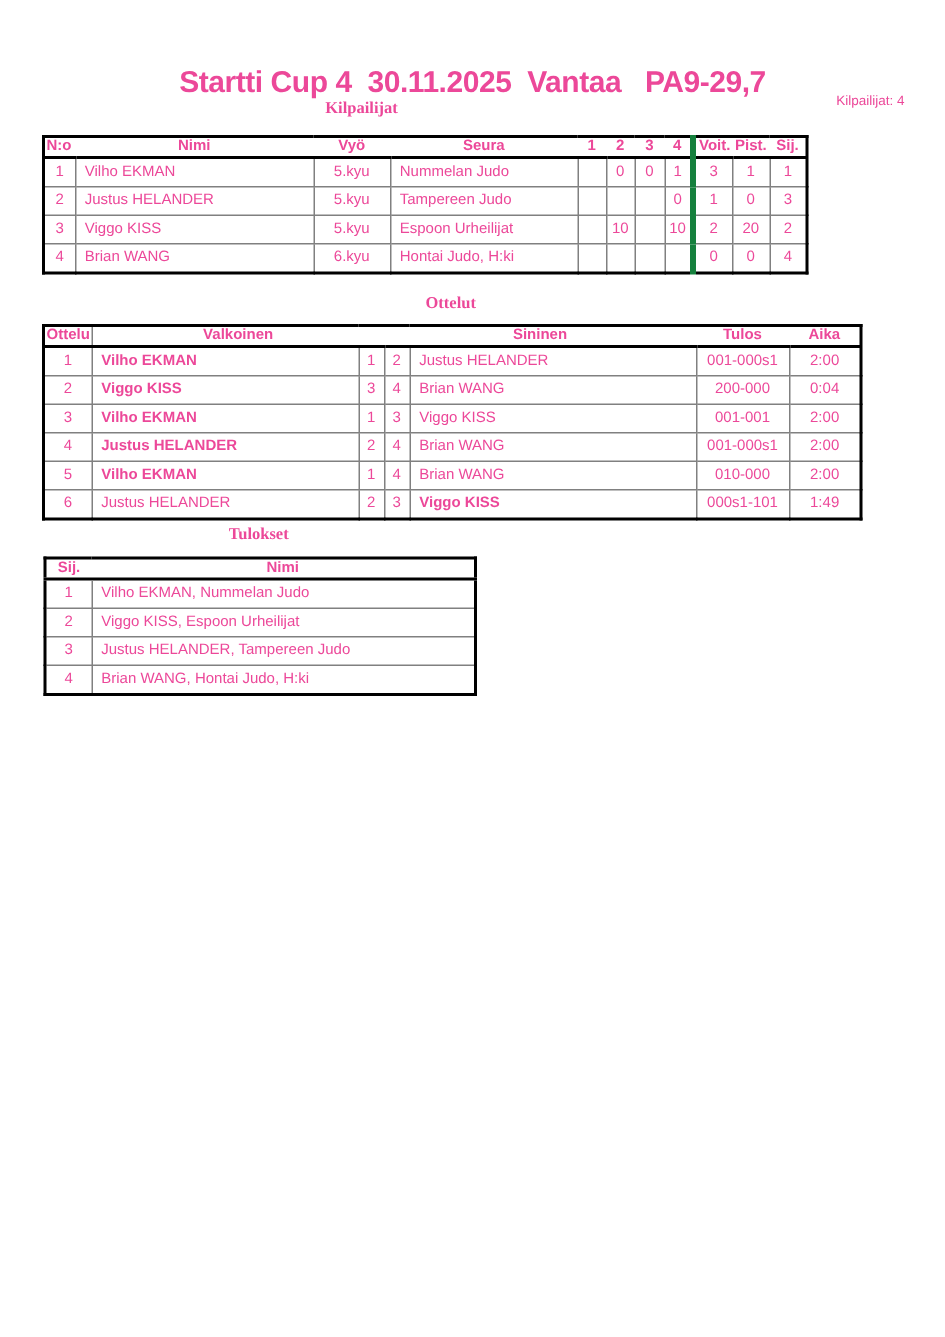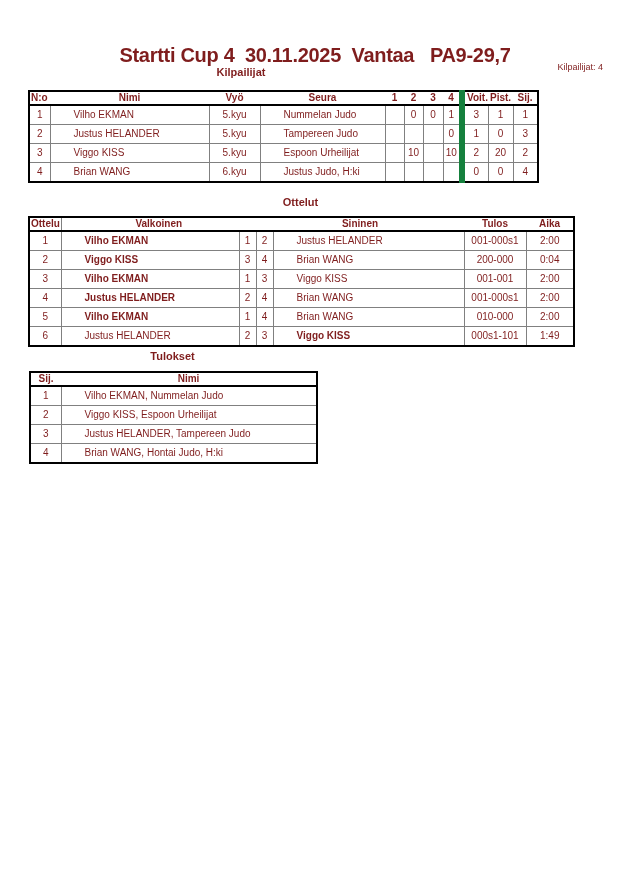--- a/index.html
+++ b/index.html
@@ -1,38 +1,39 @@
 <!DOCTYPE html>
 <html><head>
 <meta charset="utf-8">
 <style>
   html, body { margin: 0; padding: 0; background: #ffffff; }
   .page {
     position: relative;
     width: 630px;
     height: 891px;
     background: #ffffff;
-    color: #7f1d1d;
+    color: #ec4899;
     font-family: "Liberation Sans", sans-serif;
     overflow: hidden;
   }
   .main-title {
     position: absolute;
     top: 44px; left: 0; width: 630px;
     text-align: center;
     font-size: 20px;
     font-weight: bold;
     letter-spacing: -0.3px;
     white-space: pre;
   }
   .sec-heading {
     position: absolute;
     font-size: 11px;
     font-weight: bold;
     text-align: center;
+    font-family: Liberation Serif, serif;
   }
   #h-kilpailijat { top: 66px; left: 27px; width: 428px; }
   #h-ottelut    { top: 196px; left: 28px; width: 545px; }
   #h-tulokset   { top: 350px; left: 29px; width: 287px; }
   .count-label {
     position: absolute;
     top: 62px; right: 27px;
     font-size: 9px;
   }
   table {
@@ -59,24 +60,24 @@
   }
   td {
     border: 1px solid #808080;
     height: 18px;
     padding: 0 2px;
     text-align: center;
     vertical-align: middle;
     overflow: hidden;
     white-space: nowrap;
   }
-  .al  { text-align: left; padding-left: 23px; }
+  .al  { text-align: left; padding-left: 6px; }
   th.al { padding-left: 1px; }
   .sep  { border-right: 1px solid #808080; }
-  .bdl  { border-left: 6px solid #15803d; }
+  .bdl  { border-left: 4px solid #15803d; }
 </style>
 </head>
 <body>
 
 <div class="page">
 
   <div class="main-title">Startti Cup 4  30.11.2025  Vantaa   PA9-29,7</div>
   <div class="sec-heading" id="h-kilpailijat">Kilpailijat</div>
   <div class="count-label">Kilpailijat: 4</div>
 
@@ -144,21 +145,21 @@
       <td></td>
       <td>10</td>
       <td class="bdl">2</td>
       <td>20</td>
       <td>2</td>
     </tr>
     <tr>
       <td>4</td>
       <td class="al">Brian WANG</td>
       <td>6.kyu</td>
-      <td class="al">Justus Judo, H:ki</td>
+      <td class="al">Hontai Judo, H:ki</td>
       <td></td>
       <td></td>
       <td></td>
       <td></td>
       <td class="bdl">0</td>
       <td>0</td>
       <td>4</td>
     </tr>
   </tbody>
     </table>

